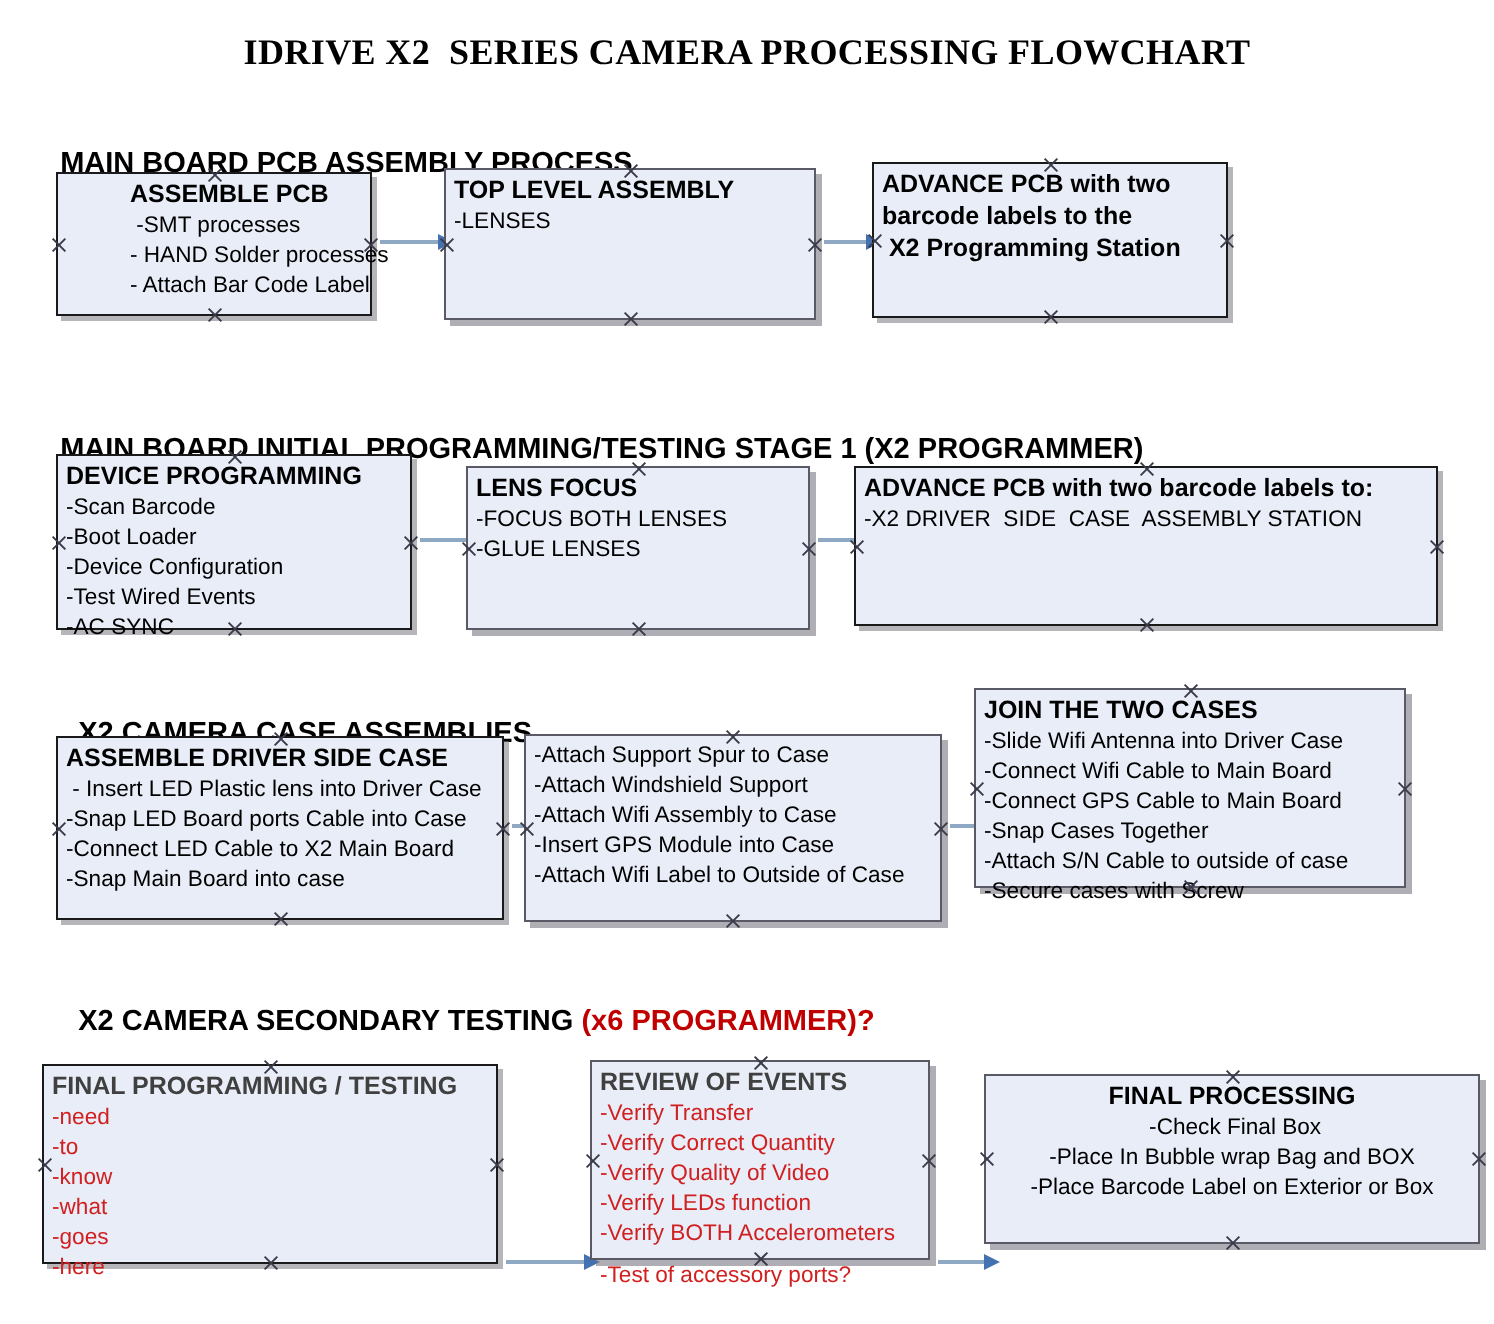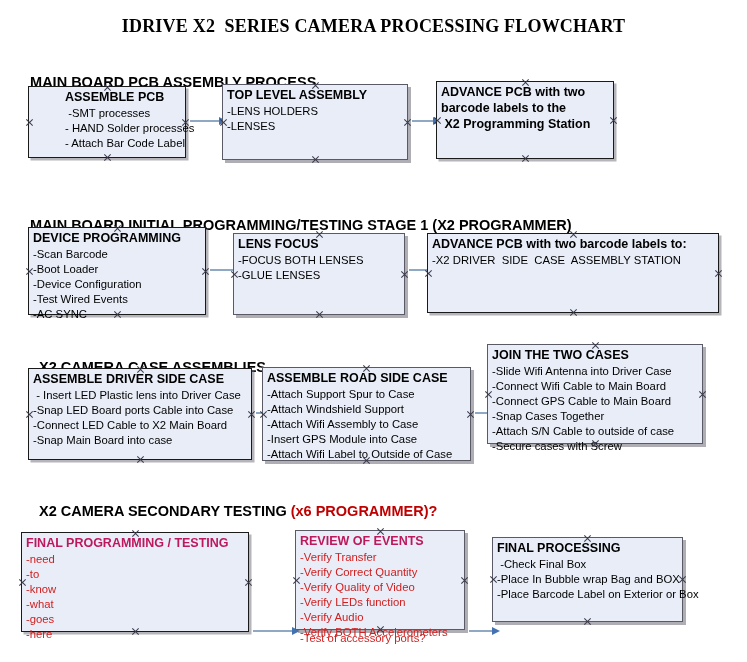--- a/index.html
+++ b/index.html
@@ -63,21 +63,21 @@
   }
   .box-line {
     font-size: 11.3px;
     line-height: 1.33;
     white-space: pre;
   }
   .box.red .box-title,
   .box.red .box-line {
     color: #D02020;
   }
-  .box.red .box-title { color: #be185d; }
+  .box.red .box-title { color: #404040; }
 
   
   .overflow-line {
     position: absolute;
     left: 4px;
     font-size: 11.3px;
     line-height: 1.33;
     white-space: pre;
     color: #D02020;
   }
@@ -139,21 +139,20 @@
   <span class="handle" style="left:50%; top:0;"></span>
   <span class="handle" style="left:50%; top:100%;"></span>
   <span class="handle" style="left:0; top:50%;"></span>
   <span class="handle" style="left:100%; top:50%;"></span>
 </div>
 
 <div class="conn" style="left:190px; top:120px; width:30px;"></div>
 
 <div class="box gray-border" style="left:222px; top:84px; width:186px; height:76px;">
   <div class="box-title">TOP LEVEL ASSEMBLY</div>
-  <div class="box-line">-LENS HOLDERS</div>
   <div class="box-line">-LENSES</div>
   <span class="handle" style="left:50%; top:0;"></span>
   <span class="handle" style="left:50%; top:100%;"></span>
   <span class="handle" style="left:0; top:50%;"></span>
   <span class="handle" style="left:100%; top:50%;"></span>
 </div>
 
 <div class="conn" style="left:412px; top:120px; width:22px;"></div>
 
 <div class="box" style="left:436px; top:81px; width:178px; height:78px;">
@@ -218,21 +217,20 @@
   <div class="box-line">-Snap Main Board into case</div>
   <span class="handle" style="left:50%; top:0;"></span>
   <span class="handle" style="left:50%; top:100%;"></span>
   <span class="handle" style="left:0; top:50%;"></span>
   <span class="handle" style="left:100%; top:50%;"></span>
 </div>
 
 <div class="conn" style="left:256px; top:412px; width:18px;"></div>
 
 <div class="box gray-border" style="left:262px; top:367px; width:209px; height:94px;">
-  <div class="box-title">ASSEMBLE ROAD SIDE CASE</div>
   <div class="box-line">-Attach Support Spur to Case</div>
   <div class="box-line">-Attach Windshield Support</div>
   <div class="box-line">-Attach Wifi Assembly to Case</div>
   <div class="box-line">-Insert GPS Module into Case</div>
   <div class="box-line">-Attach Wifi Label to Outside of Case</div>
   <span class="handle" style="left:50%; top:0;"></span>
   <span class="handle" style="left:50%; top:100%;"></span>
   <span class="handle" style="left:0; top:50%;"></span>
   <span class="handle" style="left:100%; top:50%;"></span>
 </div>
@@ -272,32 +270,31 @@
 </div>
 
 <div class="conn" style="left:253px; top:630px; width:40px;"></div>
 
 <div class="box red gray-border" style="left:295px; top:530px; width:170px; height:100px;">
   <div class="box-title">REVIEW OF EVENTS</div>
   <div class="box-line">-Verify Transfer</div>
   <div class="box-line">-Verify Correct Quantity</div>
   <div class="box-line">-Verify Quality of Video</div>
   <div class="box-line">-Verify LEDs function</div>
-  <div class="box-line">-Verify Audio</div>
   <div class="box-line">-Verify BOTH Accelerometers</div>
   <div class="overflow-line" style="top:100px;">-Test of accessory ports?</div>
   <span class="handle" style="left:50%; top:0;"></span>
   <span class="handle" style="left:50%; top:100%;"></span>
   <span class="handle" style="left:0; top:50%;"></span>
   <span class="handle" style="left:100%; top:50%;"></span>
 </div>
 
 <div class="conn" style="left:469px; top:630px; width:24px;"></div>
 
-<div class="box gray-border" style="left:492px; top:537px; width:191px; height:85px;">
+<div class="box gray-border" style="left:492px; top:537px; width:248px; height:85px;text-align:center;">
   <div class="box-title">FINAL PROCESSING</div>
   <div class="box-line"> -Check Final Box</div>
   <div class="box-line">-Place In Bubble wrap Bag and BOX</div>
   <div class="box-line">-Place Barcode Label on Exterior or Box</div>
   <span class="handle" style="left:50%; top:0;"></span>
   <span class="handle" style="left:50%; top:100%;"></span>
   <span class="handle" style="left:0; top:50%;"></span>
   <span class="handle" style="left:100%; top:50%;"></span>
 </div>
 

